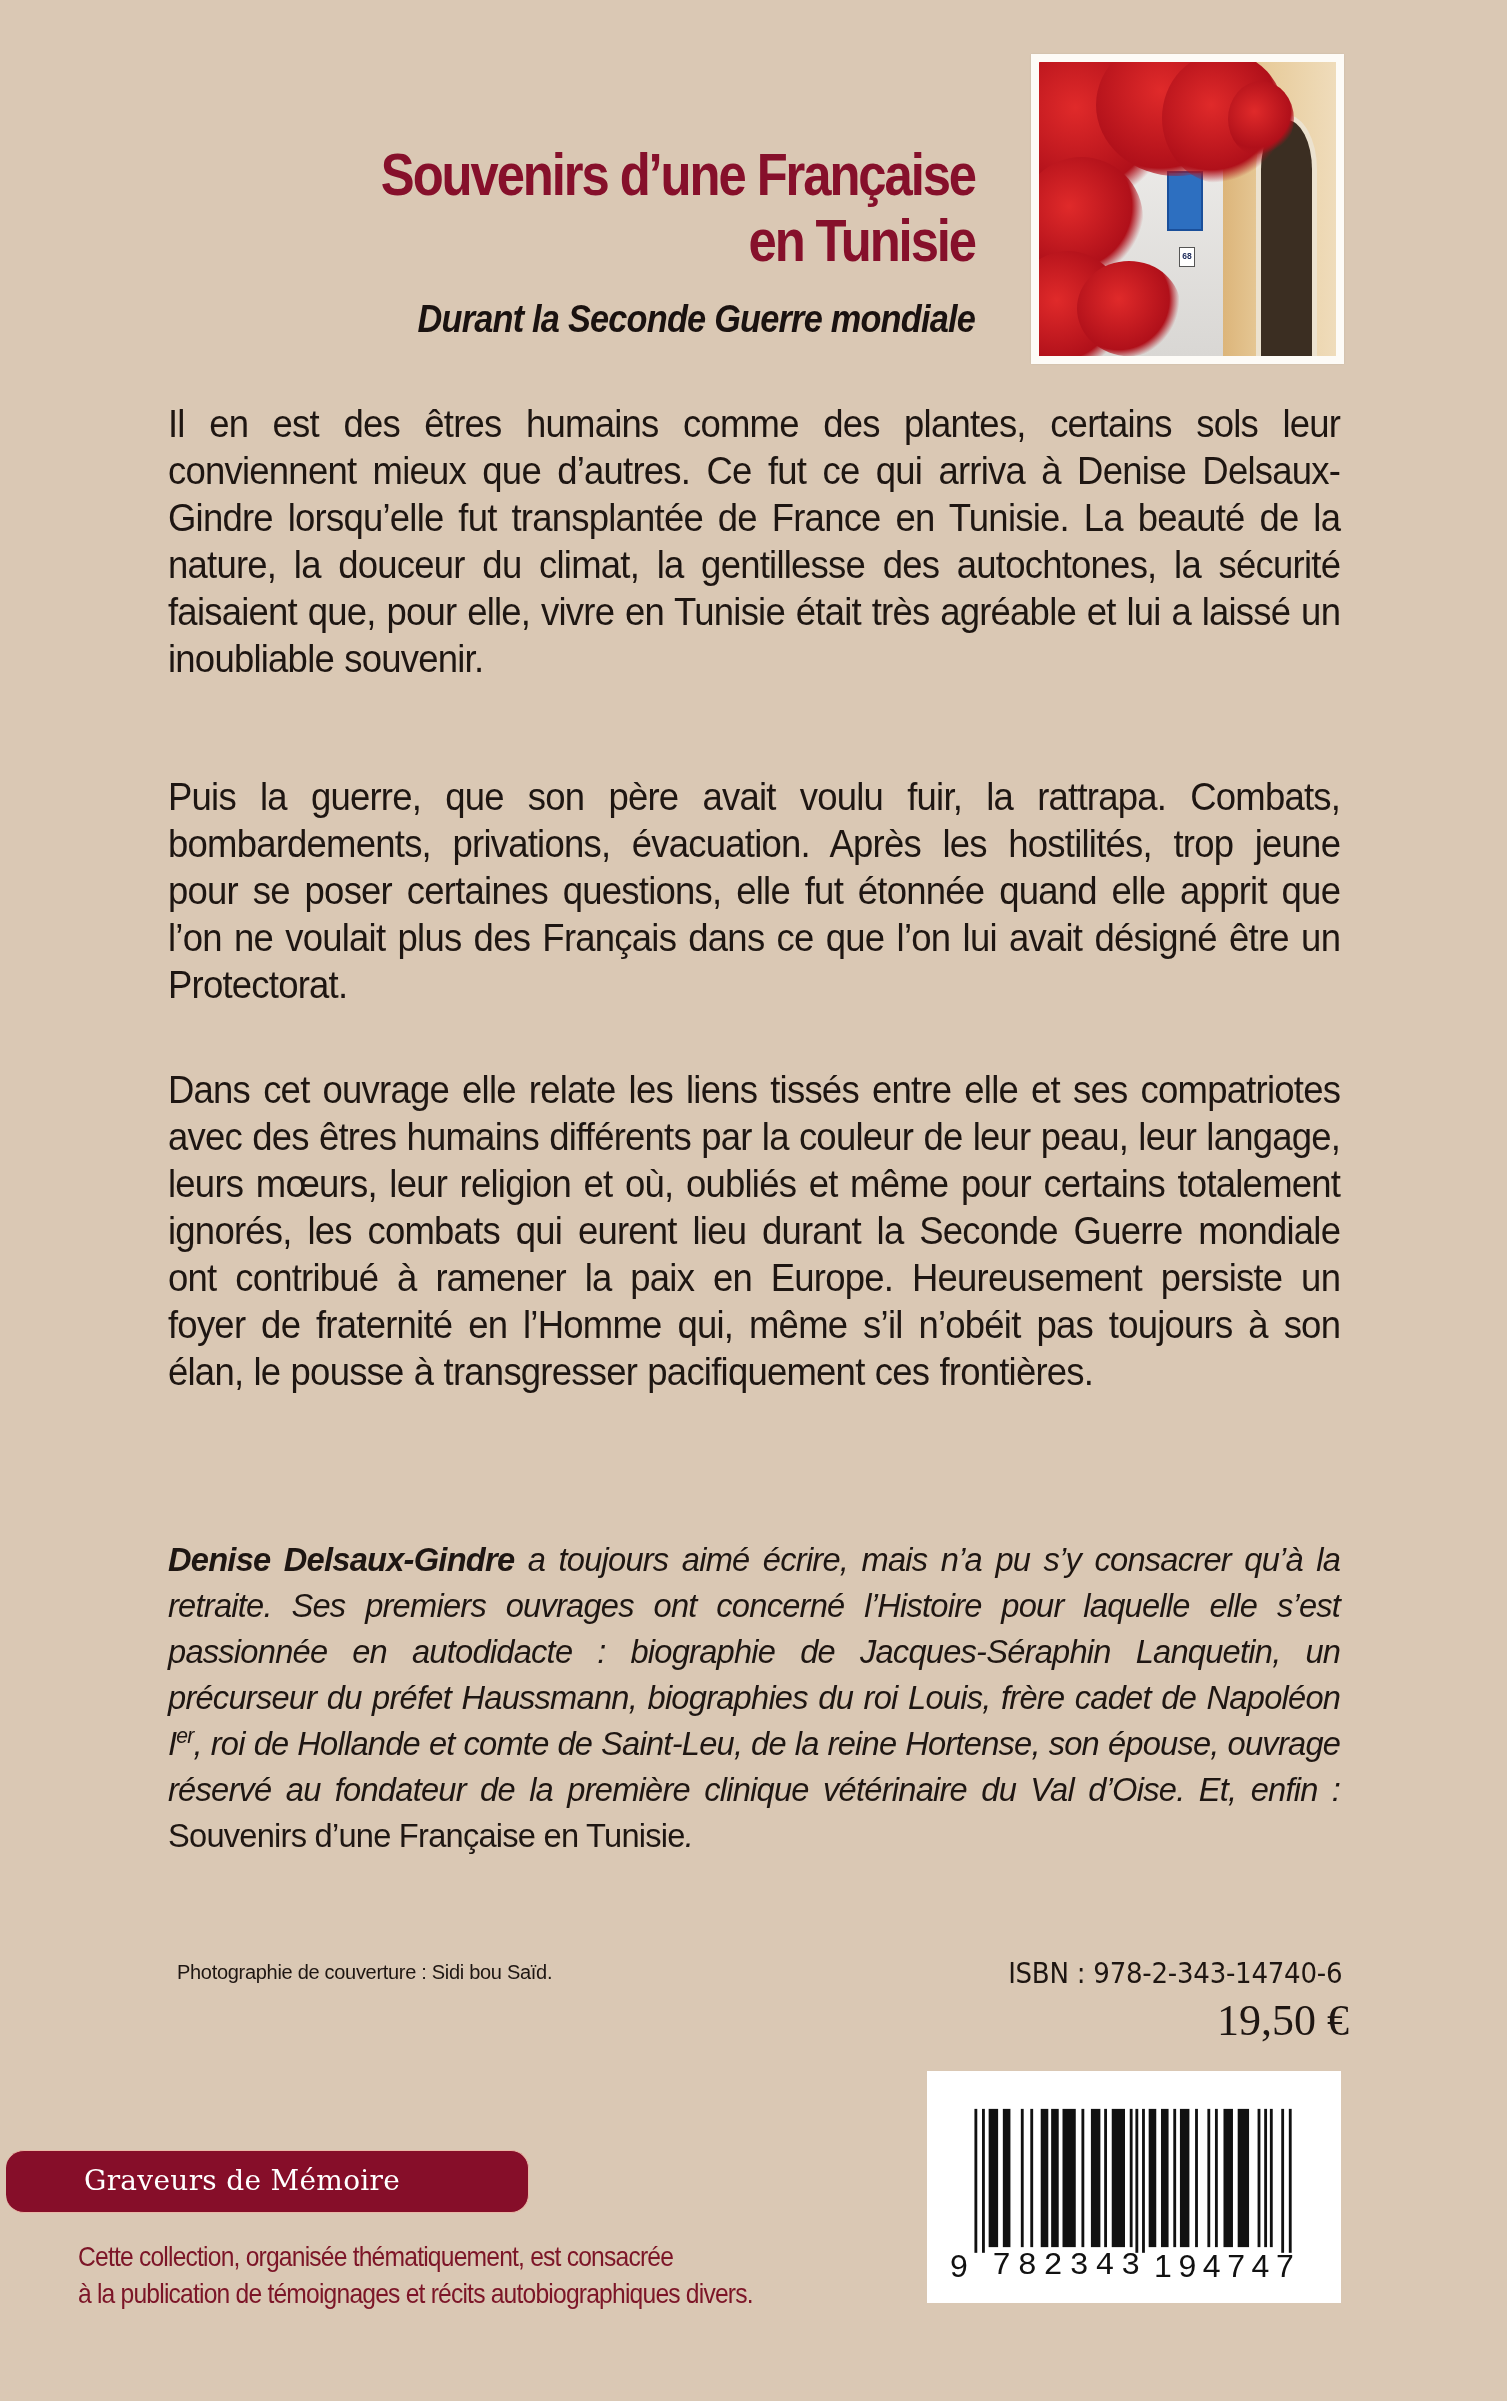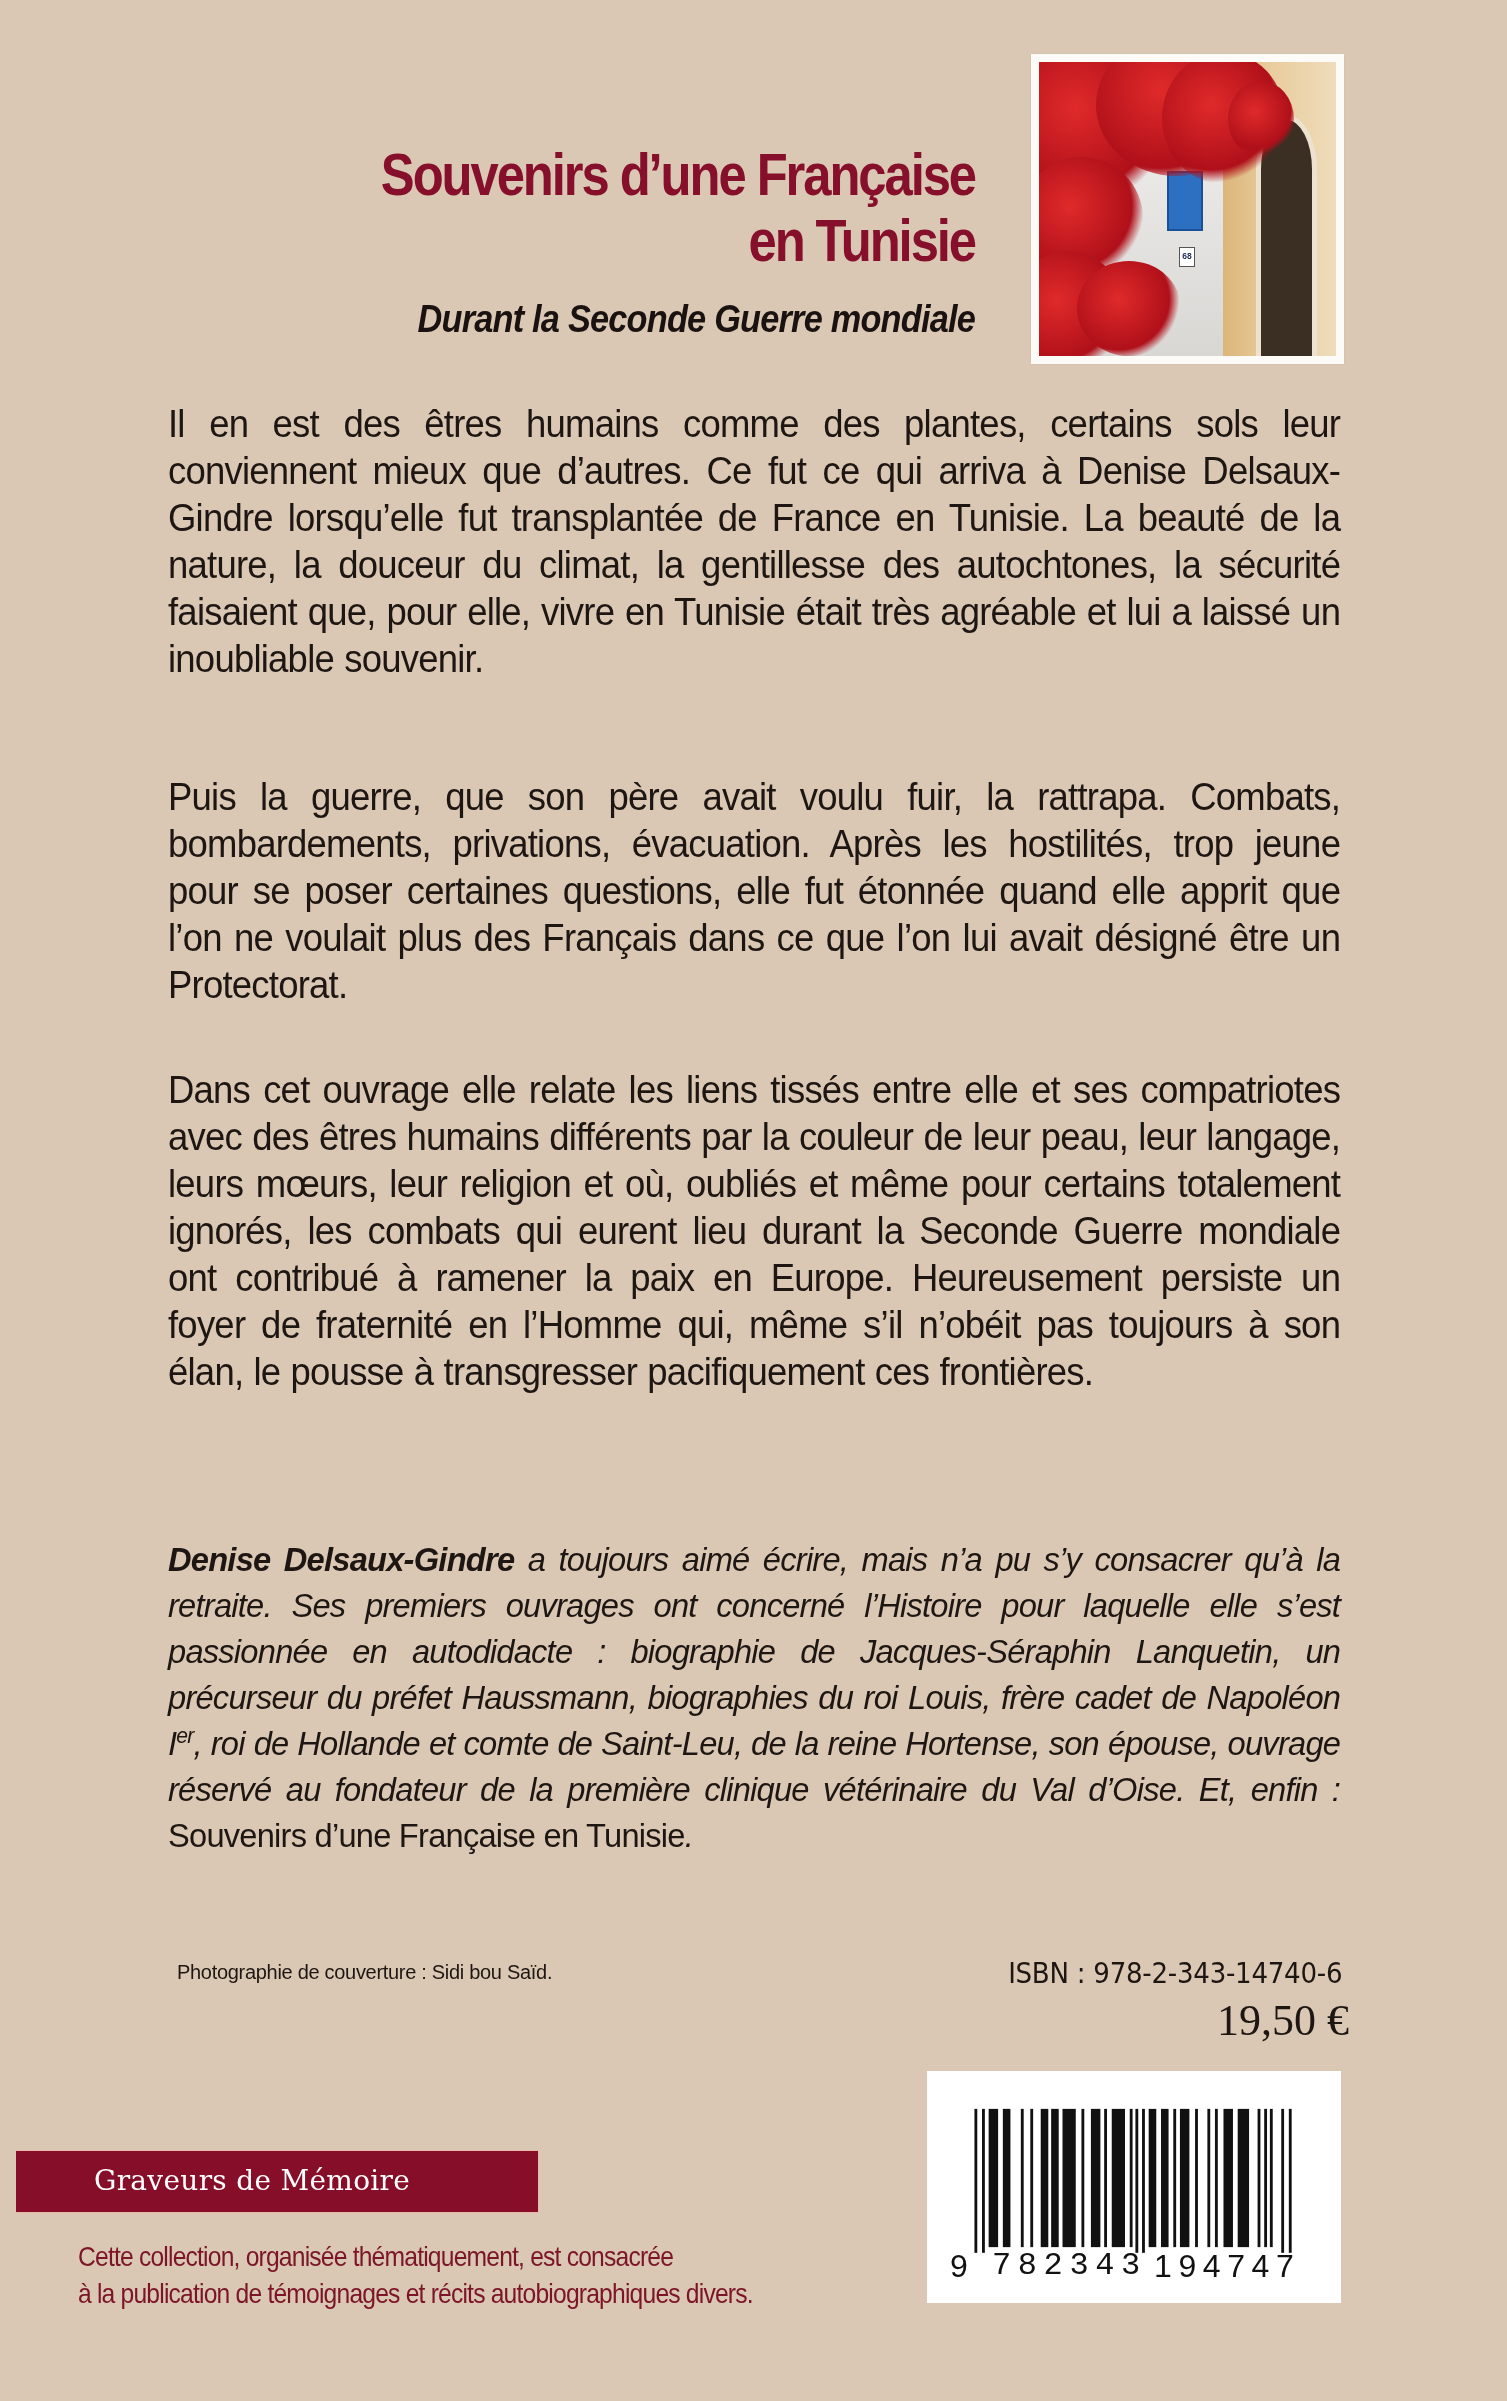--- a/index.html
+++ b/index.html
@@ -82,24 +82,24 @@
       position: absolute; right: 159px; top: 1999px;
       font-family: "Liberation Serif", serif;
       font-size: 44px; line-height: 44px;
     }
     .barcode-box {
       position: absolute; left: 927px; top: 2071px;
       width: 414px; height: 232px; background: #ffffff;
     }
     .barcode-svg { position: absolute; left: 0; top: 0; }
     .series-banner {
-      position: absolute; left: 16px; top: 2150px;
+      position: absolute; left: 6px; top: 2150px;
       width: 522px; height: 61px;
       background: #860e29;
-      border-top: 1.9px solid #e9b8a6; border-bottom: 1.9px solid #e9b8a6; border-right: 1.9px solid #e9b8a6;
+      border-top: 1.9px solid #e9b8a6; border-bottom: 1.9px solid #e9b8a6; border-right: 1.9px solid #e9b8a6; border-radius: 18px;
     }
     .series-title {
       position: absolute; left: 78px; top: 9.5px;
       font-family: "DejaVu Serif", serif;
       font-size: 28px; line-height: 40px; color: #ffffff;
       letter-spacing: 0.3px;
     }
     .series-desc {
       position: absolute; left: 78px; top: 2238px;
       font-size: 27.4px; line-height: 37px;

